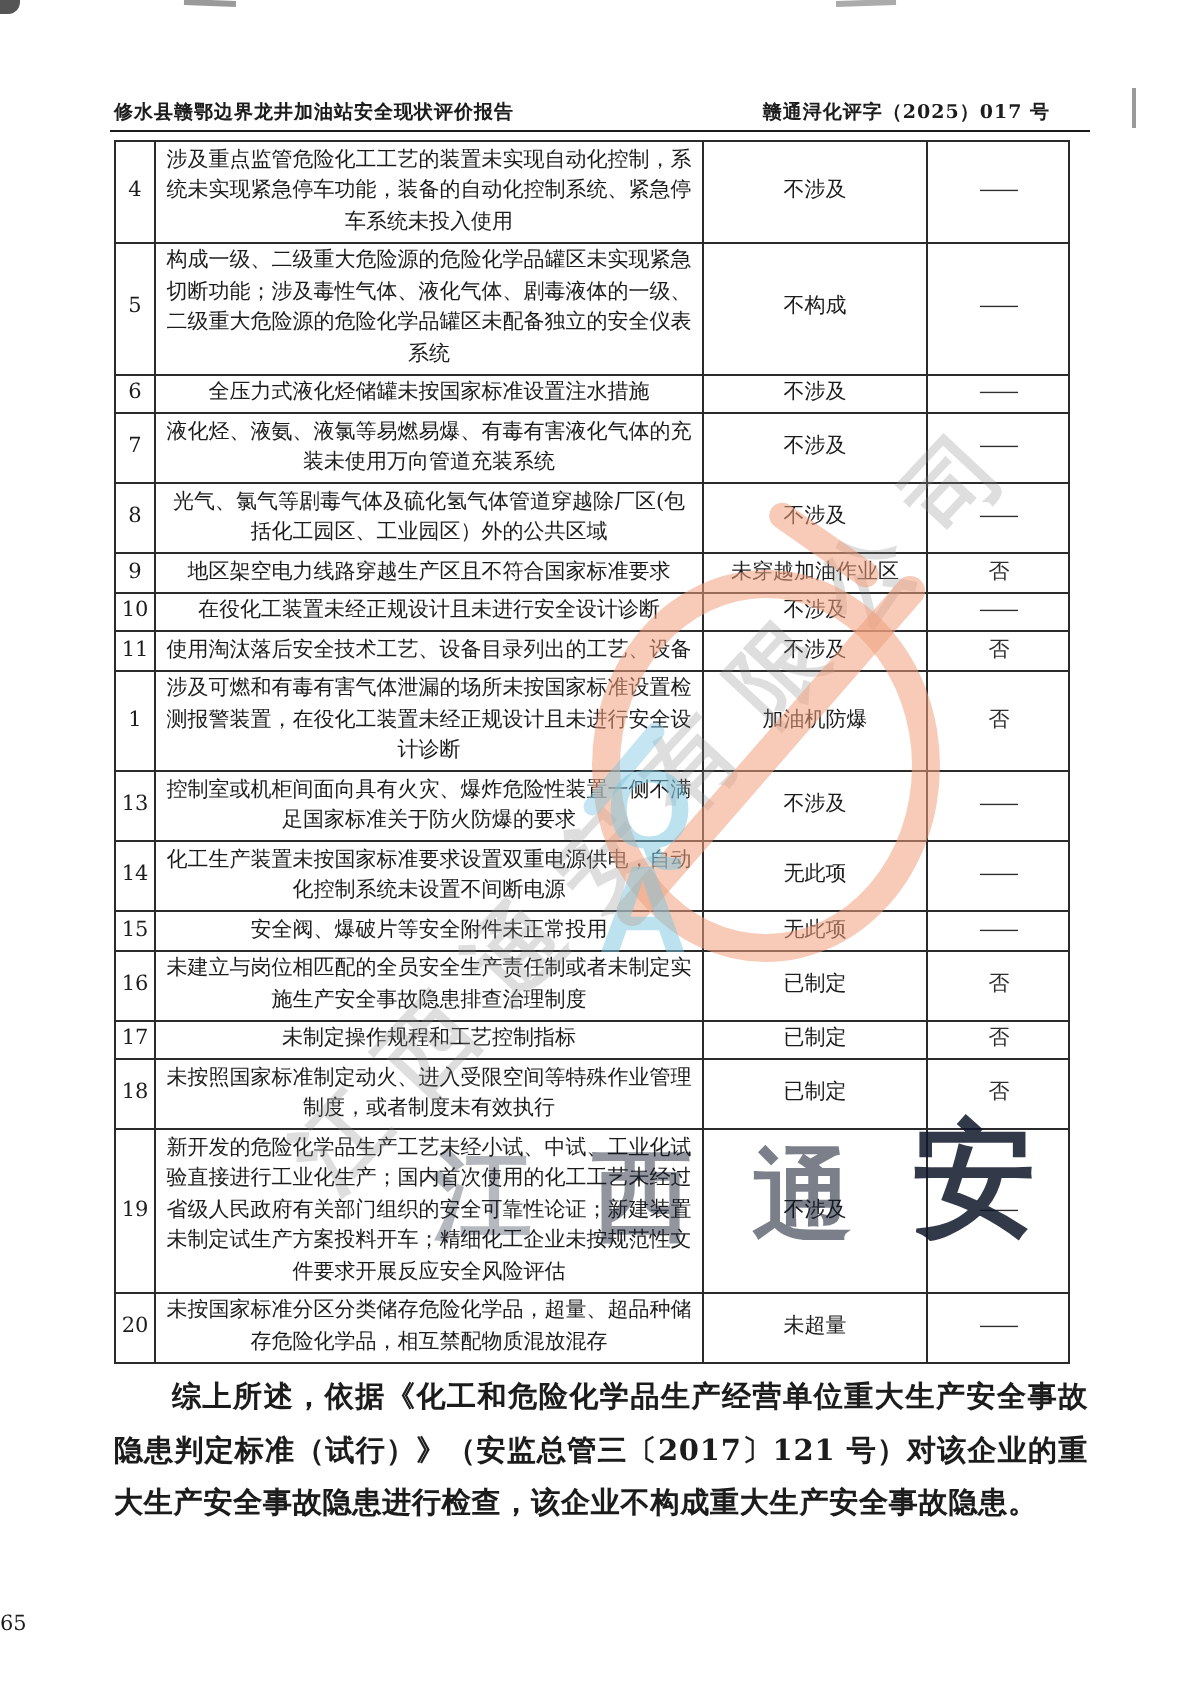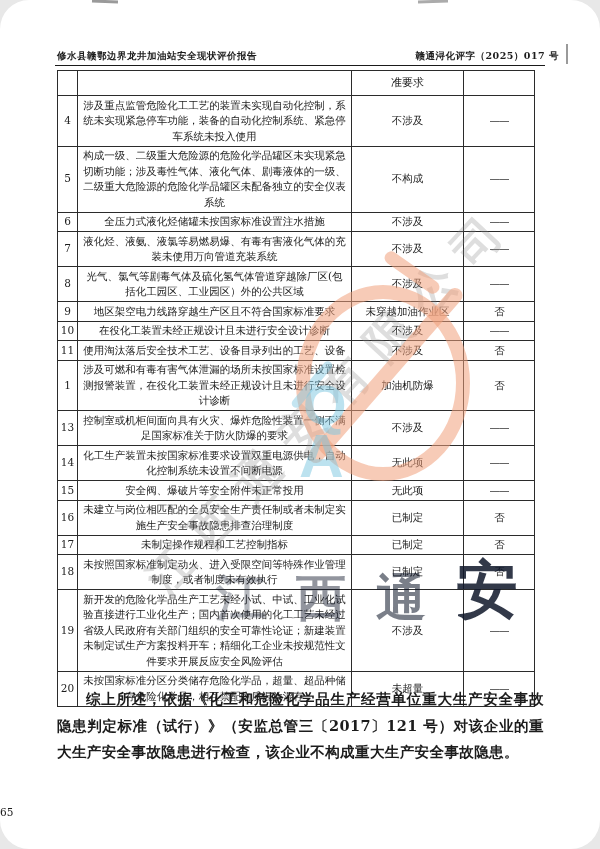--- a/index.html
+++ b/index.html
@@ -1,23 +1,23 @@
 <!DOCTYPE html>
 <html><head>
 <meta charset="utf-8">
 <style>
   html,body{margin:0;padding:0;background:#e8e8e8;}
   .page{
     position:relative;width:600px;height:849px;margin:0 auto;
     background:#ffffff;overflow:hidden;
-    font-family:"DejaVu Serif","Liberation Serif",serif;color:#1c1c1c;border-radius:29px;
+    font-family:"DejaVu Serif","Liberation Serif",serif;color:#1c1c1c;
   }
   
   .hdr-left{position:absolute;left:57px;top:50px;font-size:9.5px;font-weight:bold;letter-spacing:.5px;}
-  .hdr-right{position:absolute;right:41px;top:50px;font-size:9.5px;font-weight:bold;letter-spacing:.5px;}
+  .hdr-right{position:absolute;right:75px;top:50px;font-size:9.5px;font-weight:bold;letter-spacing:.5px;}
   .hdr-rule{position:absolute;left:55px;top:65px;width:490px;height:0;border-top:1.6px solid #1a1a1a;}
   
   table.criteria{
     position:absolute;left:57px;top:70px;width:477px;
     border-collapse:collapse;table-layout:fixed;
   }
   table.criteria td{
     border:1px solid #2b2b2b;
     font-size:10.5px;line-height:15.5px;
     padding:1.5px 2px;vertical-align:middle;
@@ -73,26 +73,20 @@
   <div class="hdr-rule"></div>
 
   <table class="criteria">
     <colgroup>
       <col style="width:20px">
         <col style="width:274px">
         <col style="width:112px">
         <col style="width:71px">
     </colgroup>
     <tbody>
-      <tr class="carryover">
-        <td class="no"></td>
-        <td class="desc"></td>
-        <td class="status">准要求</td>
-        <td class="result"></td>
-      </tr>
     <tr>
           <td class="no">4</td>
           <td class="desc">涉及重点监管危险化工工艺的装置未实现自动化控制，系统未实现紧急停车功能，装备的自动化控制系统、紧急停车系统未投入使用</td>
           <td class="status">不涉及</td>
           <td class="result">——</td>
         </tr>
         <tr>
           <td class="no">5</td>
           <td class="desc">构成一级、二级重大危险源的危险化学品罐区未实现紧急切断功能；涉及毒性气体、液化气体、剧毒液体的一级、二级重大危险源的危险化学品罐区未配备独立的安全仪表系统</td>
           <td class="status">不构成</td>

